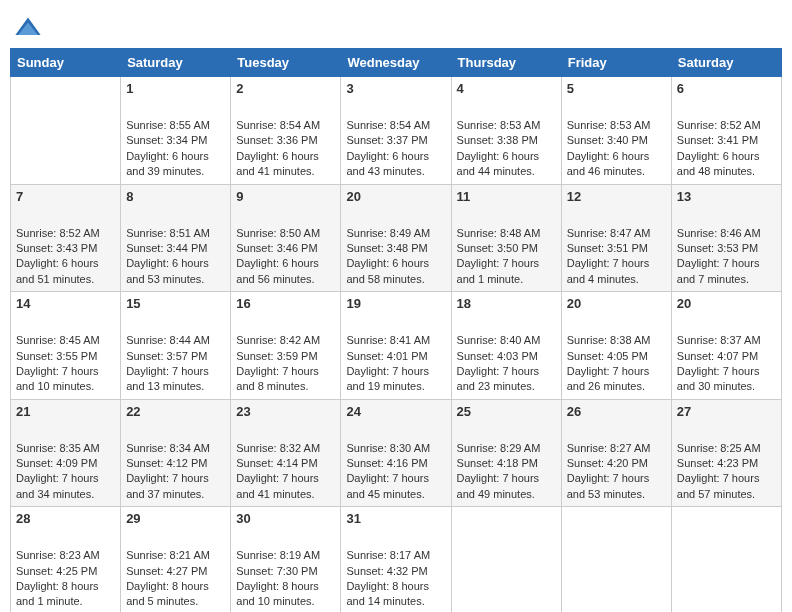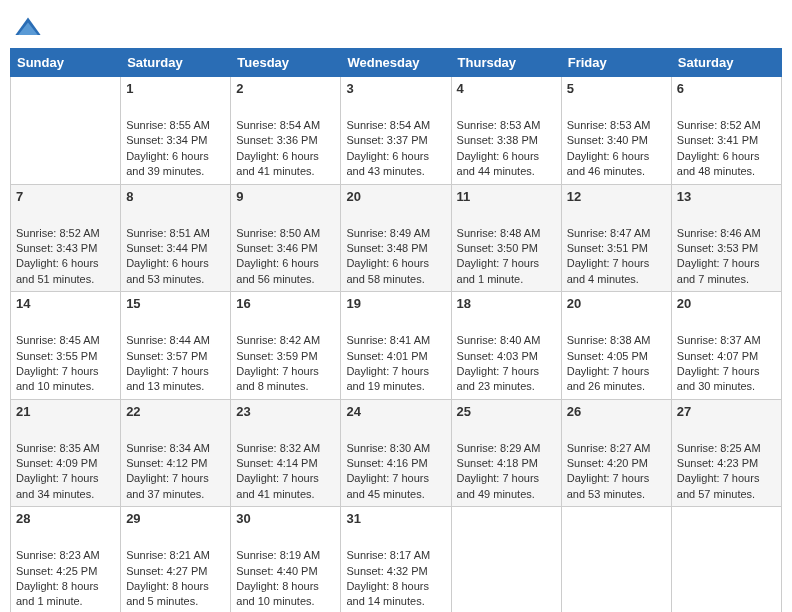--- a/index.html
+++ b/index.html
@@ -367,21 +367,21 @@
         <div class="day-info">
           <span>Sunrise: 8:21 AM</span><br>
           <span>Sunset: 4:27 PM</span><br>
           <span>Daylight: 8 hours and 5 minutes.</span>
         </div>
       </td>
         <td>
         <span class="day-number">30</span>
         <div class="day-info">
           <span>Sunrise: 8:19 AM</span><br>
-          <span>Sunset: 4:40 PM</span><br>
+          <span>Sunset: 7:30 PM</span><br>
           <span>Daylight: 8 hours and 10 minutes.</span>
         </div>
       </td>
         <td>
         <span class="day-number">31</span>
         <div class="day-info">
           <span>Sunrise: 8:17 AM</span><br>
           <span>Sunset: 4:32 PM</span><br>
           <span>Daylight: 8 hours and 14 minutes.</span>
         </div>

